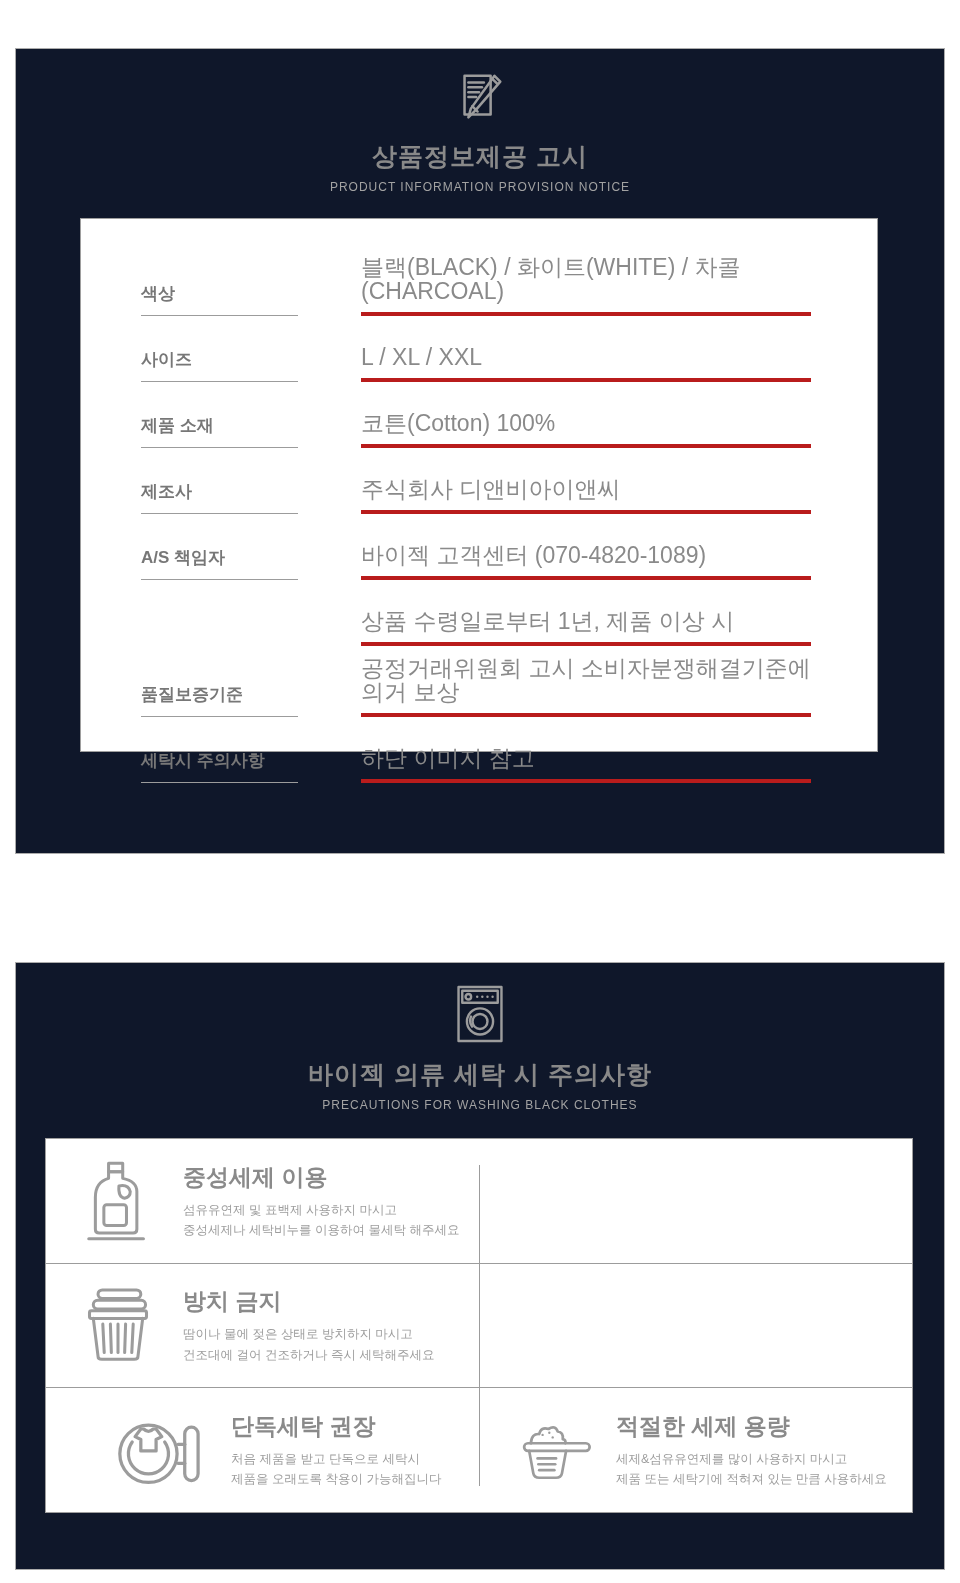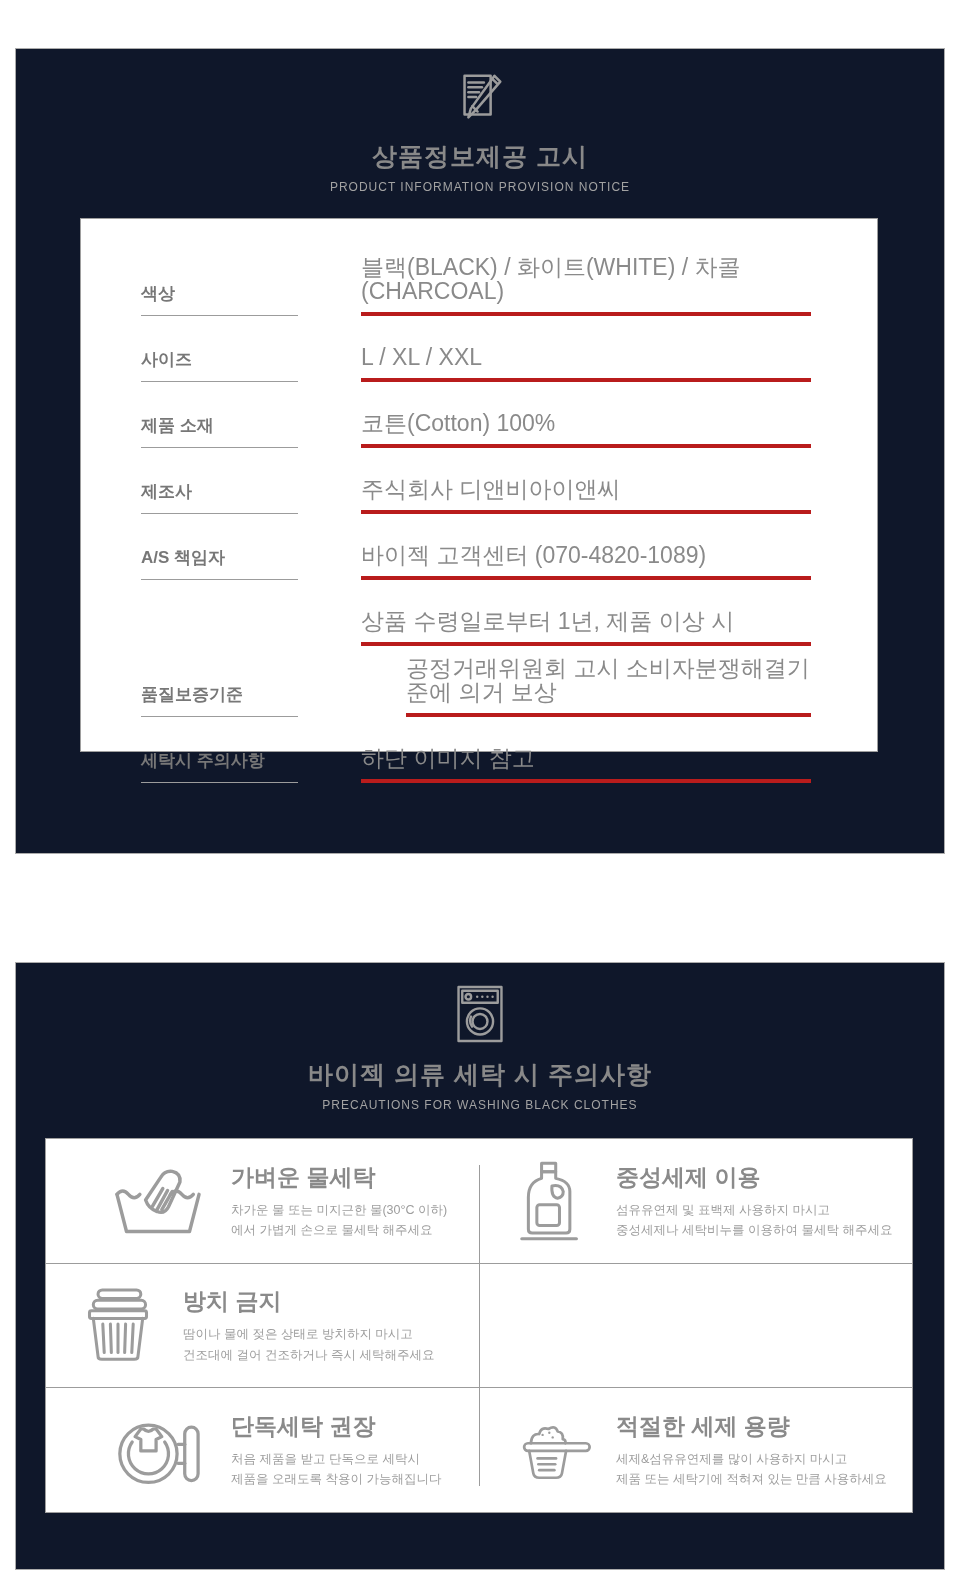--- a/index.html
+++ b/index.html
@@ -32,21 +32,21 @@
   .info-row{display:flex;align-items:flex-end;margin-bottom:29px;}
   .info-label{
     width:157px;line-height:24px;font-size:17px;font-weight:bold;color:#777777;
     padding-bottom:9px;border-bottom:1px solid #9c9c9c;flex:0 0 auto;
   }
   .info-values{margin-left:63px;width:450px;}
   .info-value{
     font-size:23px;color:#8a8a8a;line-height:24px;
     padding-bottom:9px;border-bottom:4px solid #b91c1c;
   }
-  .info-value + .info-value{margin-top:10px;margin-left:45px;}
+  .info-value + .info-value{margin-top:10px;}
 
   
   #wash-card{left:29px;top:175px;width:868px;height:375px;display:flex;flex-direction:column;}
   .wash-row{flex:1;display:flex;}
   .wash-row + .wash-row{border-top:1px solid #9c9c9c;}
   .wash-cell{width:50%;display:flex;align-items:center;box-sizing:border-box;}
   .cell-left{padding-left:62px;}
   .cell-right{padding-left:30px;}
   .wash-icon-box{
     width:100px;height:88px;flex:0 0 auto;
@@ -146,40 +146,20 @@
       </svg>
     </span>
     <h2 class="panel-title">바이젝 의류 세탁 시 주의사항</h2>
     <div class="panel-subtitle">PRECAUTIONS FOR WASHING BLACK CLOTHES</div>
   </div>
 
   <div class="card" id="wash-card">
     <div class="v-divider"></div>
 
     <div class="wash-row">
-      <div class="wash-cell cell-left">
-        <span class="wash-icon-box">
-          <svg class="icon" width="96" height="84" viewBox="0 0 100 88" stroke-width="3.6">
-            <path d="M7 37 L17 76 L83 76 L93 37"></path>
-            <path d="M7 37 Q13 30 19 37 T31 37"></path>
-            <path d="M63 37 Q69 30 75 37 T87 37"></path>
-            <path d="M37 43 L53 19 Q57 12 65 13 Q74 15 73 24 L61 50 Q57 58 49 55 Q40 52 37 43 Z"></path>
-            <line x1="44" y1="50" x2="55" y2="31"></line>
-            <line x1="49" y1="53" x2="60" y2="33"></line>
-            <line x1="54" y1="53" x2="65" y2="34"></line>
-          </svg>
-        </span>
-        <div class="wash-text">
-          <div class="wash-title">가벼운 물세탁</div>
-          <div class="wash-desc">
-            <div>차가운 물 또는 미지근한 물(30°C 이하)</div>
-            <div>에서 가볍게 손으로 물세탁 해주세요</div>
-          </div>
-        </div>
-      </div>
       <div class="wash-cell cell-right">
         <span class="wash-icon-box">
           <svg class="icon" width="66" height="84" viewBox="0 0 70 88" stroke-width="3.2">
             <rect x="25" y="4" width="15" height="9"></rect>
             <path d="M25 13 L25 20 Q11 24 11 40 L11 74 Q11 78 15 78 L51 78 Q55 78 55 74 L55 34 Q55 23 40 20 L40 13 Z"></path>
             <path d="M36 28 Q46 26 48 34 Q48 40 42 41 Q35 40 36 28 Z"></path>
             <rect x="20" y="48" width="24" height="22" rx="3"></rect>
             <line x1="4" y1="84" x2="62" y2="84"></line>
           </svg>
         </span>

